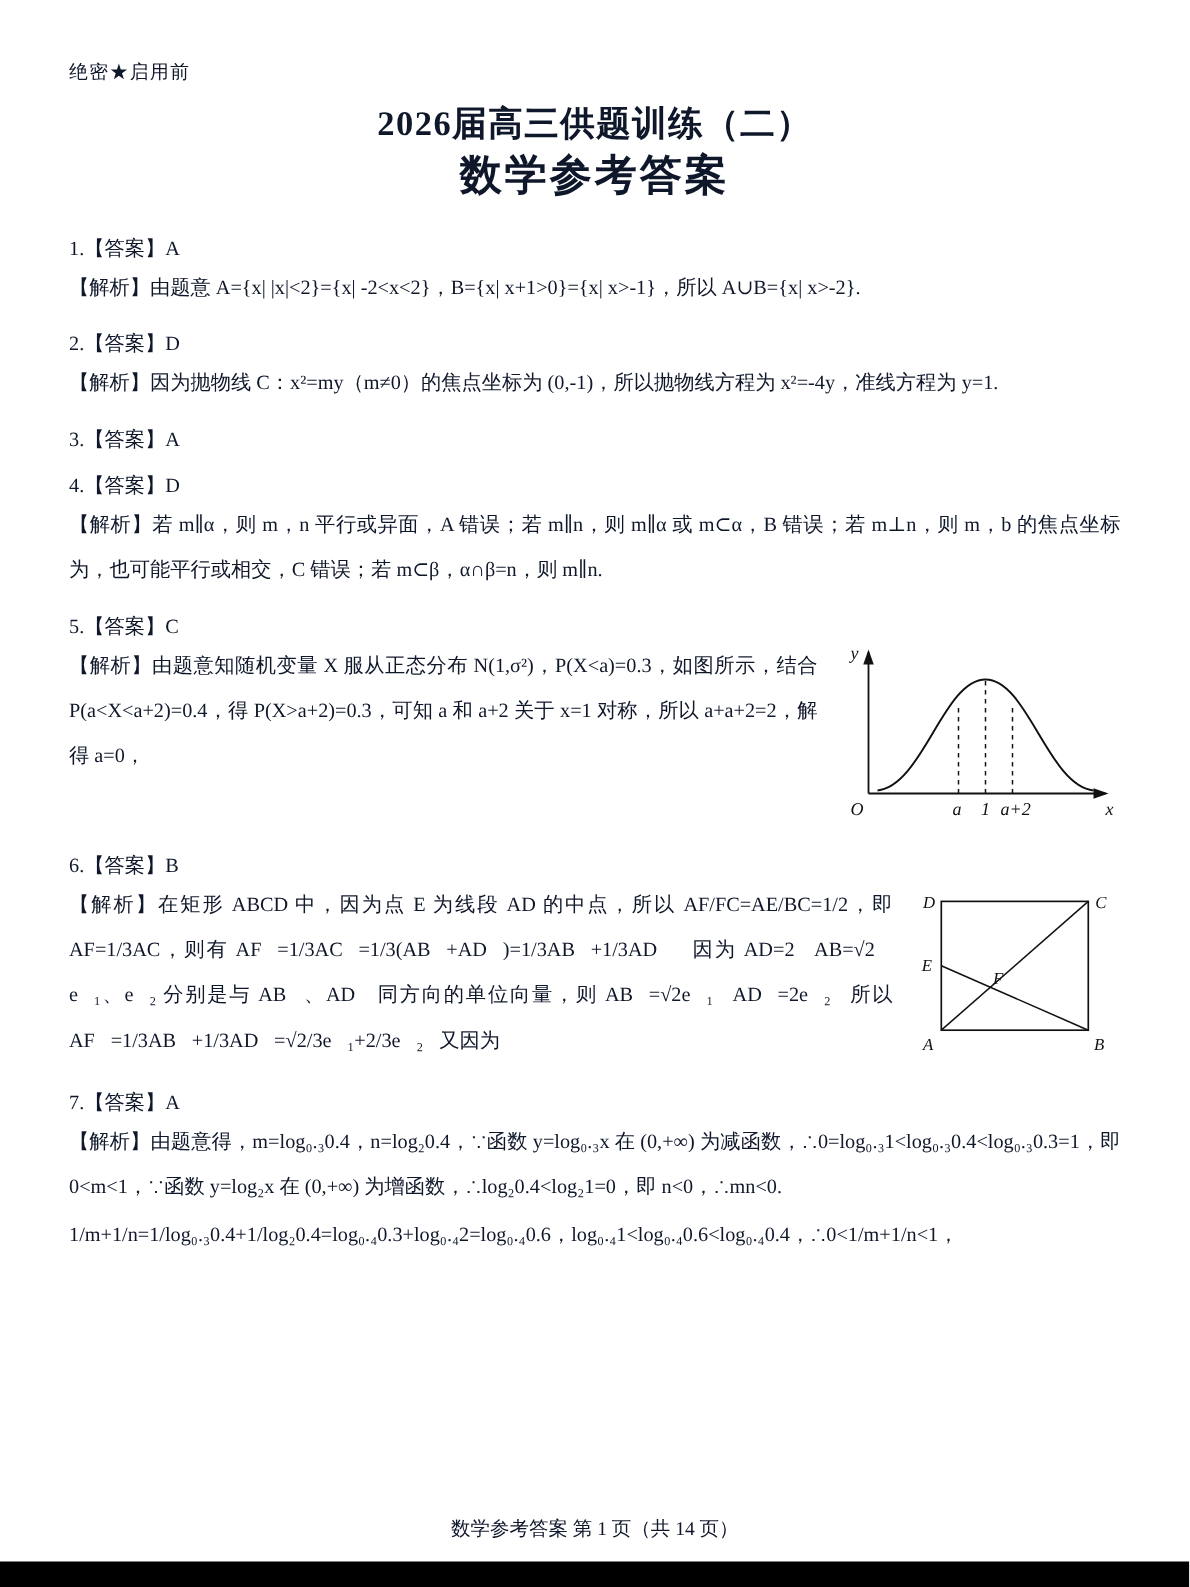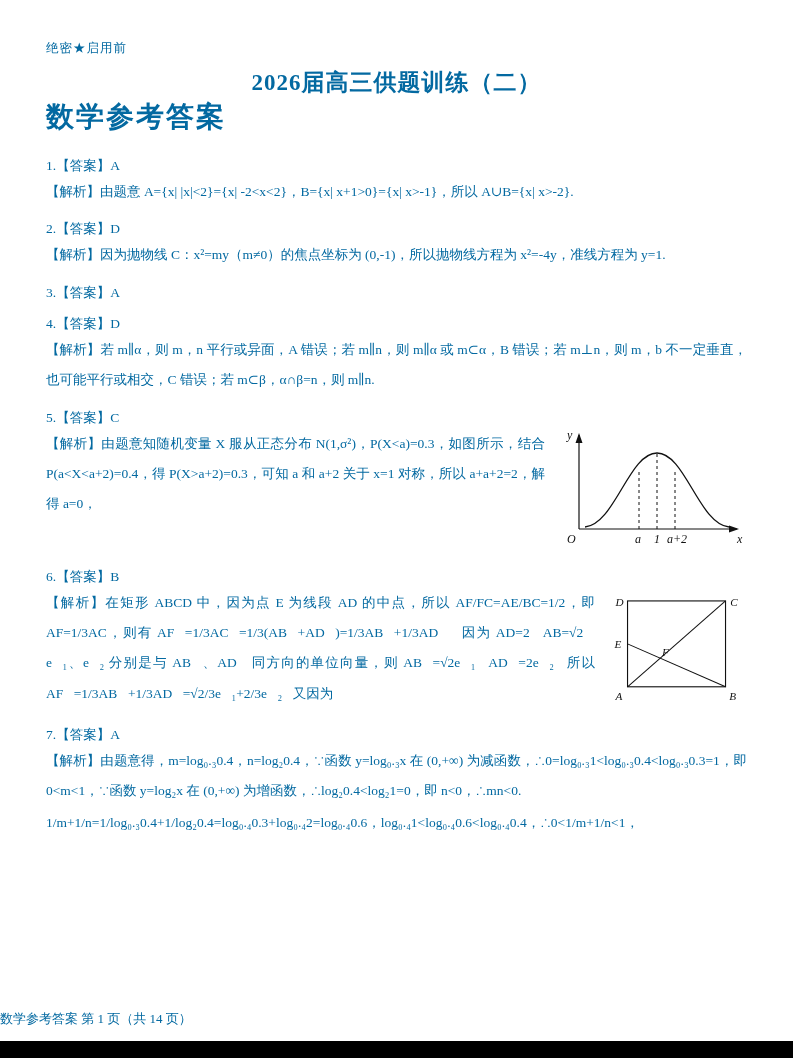--- a/index.html
+++ b/index.html
@@ -2,35 +2,35 @@
 <html><head>
 <meta charset="utf-8">
 <style>
   * { margin: 0; padding: 0; box-sizing: border-box; }
   html, body { background: #ffffff; }
   .page {
     position: relative;
     width: 793px;
     height: 1058px;
     background: #ffffff;
-    color: #0369a1;
+    color: #0f172a;
     font-family: "Liberation Serif", "DejaVu Serif", serif;
     overflow: hidden;
   }
   .content { padding: 40px 46px 0 46px; }
   .classification { font-size: 12.5px; margin-bottom: 10px; letter-spacing: 1px; }
   .title {
     text-align: center;
     font-size: 23px;
     font-weight: bold;
     margin-bottom: 0;
     letter-spacing: 1px;
   }
   .subtitle {
-    text-align: left;
+    text-align: center;
     font-size: 28px;
     font-weight: bold;
     margin-bottom: 8px;
     letter-spacing: 2px;
   }
   .problem { overflow: hidden; }
   .p-heading { font-size: 13.5px; margin-top: 13px; }
   .blabel { font-weight: normal; }
   .analysis {
     font-size: 13.5px;
@@ -45,21 +45,21 @@
     font-family: "Liberation Serif", "DejaVu Serif", serif;
     font-style: italic;
     font-size: 12px;
     fill: #111111;
   }
   .footer {
     position: absolute;
     bottom: 30px;
     left: 0;
     width: 100%;
-    text-align: left;
+    text-align: center;
     font-size: 13px;
   }
   .bottom-bar {
     position: absolute;
     bottom: 0;
     left: 0;
     width: 100%;
     height: 17px;
     background: #000000;
   }
@@ -83,21 +83,21 @@
       <div class="p-heading"><span>2.</span><span class="blabel">【答案】</span><span>D</span></div>
       <p class="analysis"><span class="blabel">【解析】</span><span>因为抛物线 C：x²=my（m≠0）的焦点坐标为 (0,-1)，所以抛物线方程为 x²=-4y，准线方程为 y=1.</span></p>
     </section>
 
     <section class="problem">
       <div class="p-heading"><span>3.</span><span class="blabel">【答案】</span><span>A</span></div>
     </section>
 
     <section class="problem">
       <div class="p-heading"><span>4.</span><span class="blabel">【答案】</span><span>D</span></div>
-      <p class="analysis"><span class="blabel">【解析】</span><span>若 m∥α，则 m，n 平行或异面，A 错误；若 m∥n，则 m∥α 或 m⊂α，B 错误；若 m⊥n，则 m，b 不一定垂直，也可能平行或相交，C 错误；若 m⊂β，α∩β=n，则 m∥n.</span></p>
+      <p class="analysis"><span class="blabel">【解析】</span><span>若 m∥α，则 m，n 平行或异面，A 错误；若 m∥n，则 m∥α 或 m⊂α，B 错误；若 m⊥n，则 m，b 的焦点坐标为，也可能平行或相交，C 错误；若 m⊂β，α∩β=n，则 m∥n.</span></p>
     </section>
 
     <section class="problem">
       <div class="p-heading"><span>5.</span><span class="blabel">【答案】</span><span>C</span></div>
       <div class="fig-float-5">
         <svg viewBox="0 0 190 128">
           <line x1="22" y1="106" x2="180" y2="106" stroke="#111" stroke-width="1.2"></line>
           <polygon points="182,106 172,102.5 172,109.5" fill="#111"></polygon>
           <line x1="22" y1="106" x2="22" y2="12" stroke="#111" stroke-width="1.2"></line>
           <polygon points="22,10 18.5,20 25.5,20" fill="#111"></polygon>

